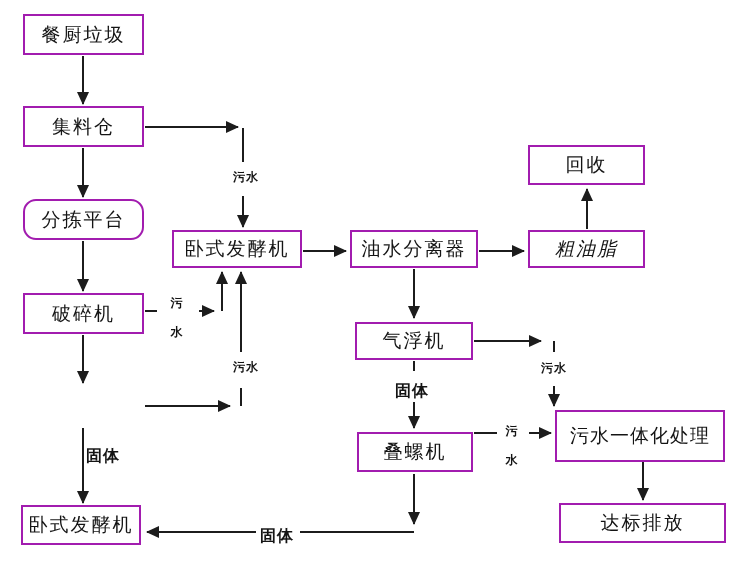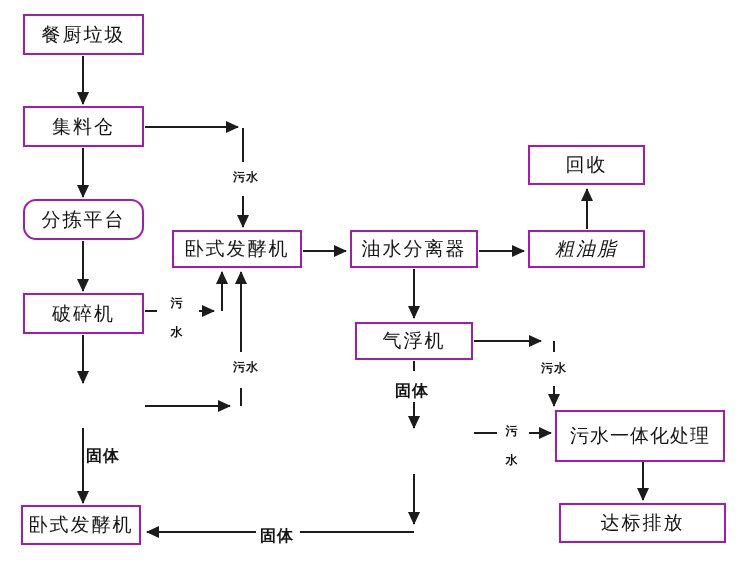--- a/index.html
+++ b/index.html
@@ -109,20 +109,21 @@
   <div class="node" style="left:172px; top:230px; width:130px; height:38px;">卧式发酵机</div>
 
   <div class="node" style="left:350px; top:230px; width:128px; height:38px;">油水分离器</div>
 
   <div class="node" style="left:528px; top:145px; width:117px; height:40px;">回收</div>
 
   <div class="node" style="left:528px; top:230px; width:117px; height:38px;font-style:italic;">粗油脂</div>
 
   <div class="node" style="left:355px; top:322px; width:118px; height:38px;">气浮机</div>
 
+  <div class="node" style="left:357px; top:432px; width:116px; height:40px;">叠螺机</div>
 
   <div class="node" style="left:555px; top:410px; width:170px; height:52px; letter-spacing:1px;">污水一体化处理</div>
 
   <div class="node" style="left:559px; top:503px; width:167px; height:40px;">达标排放</div>
 
   <div class="elabel sewage" style="left:226px; top:169px; width:40px;">污水</div>
 
   <div class="elabel sewage vlabel" style="left:166px; top:289px; width:22px;">污
 水</div>
 

